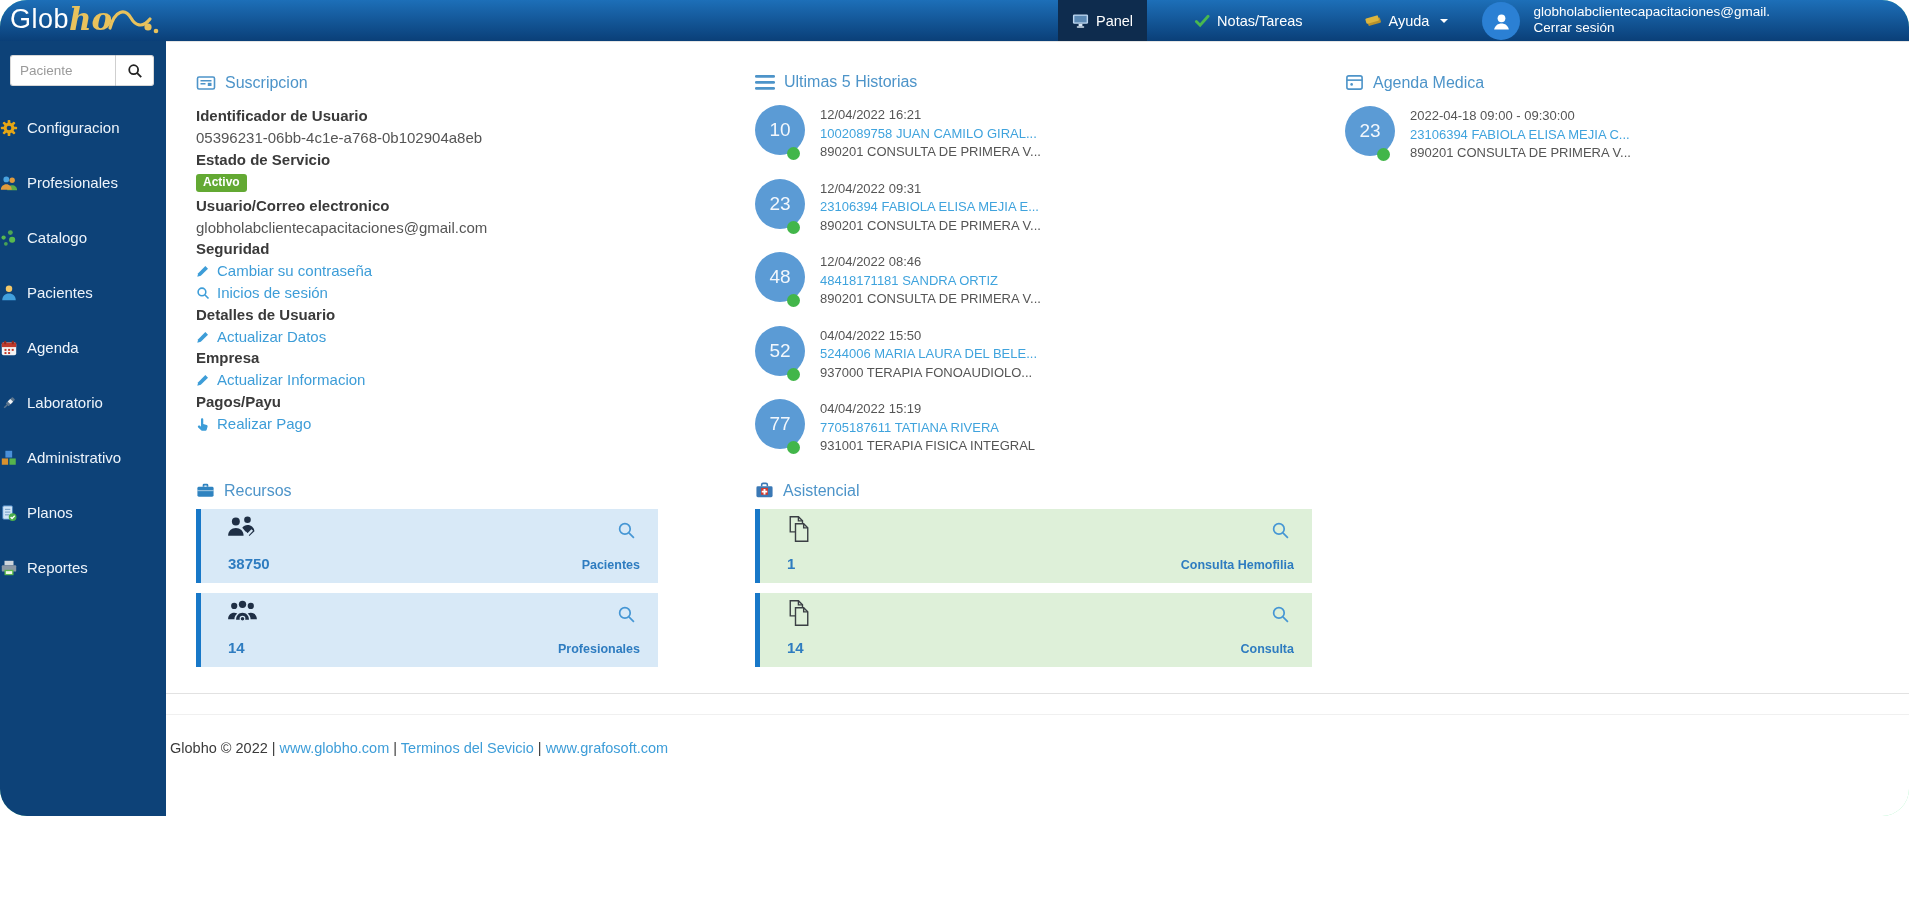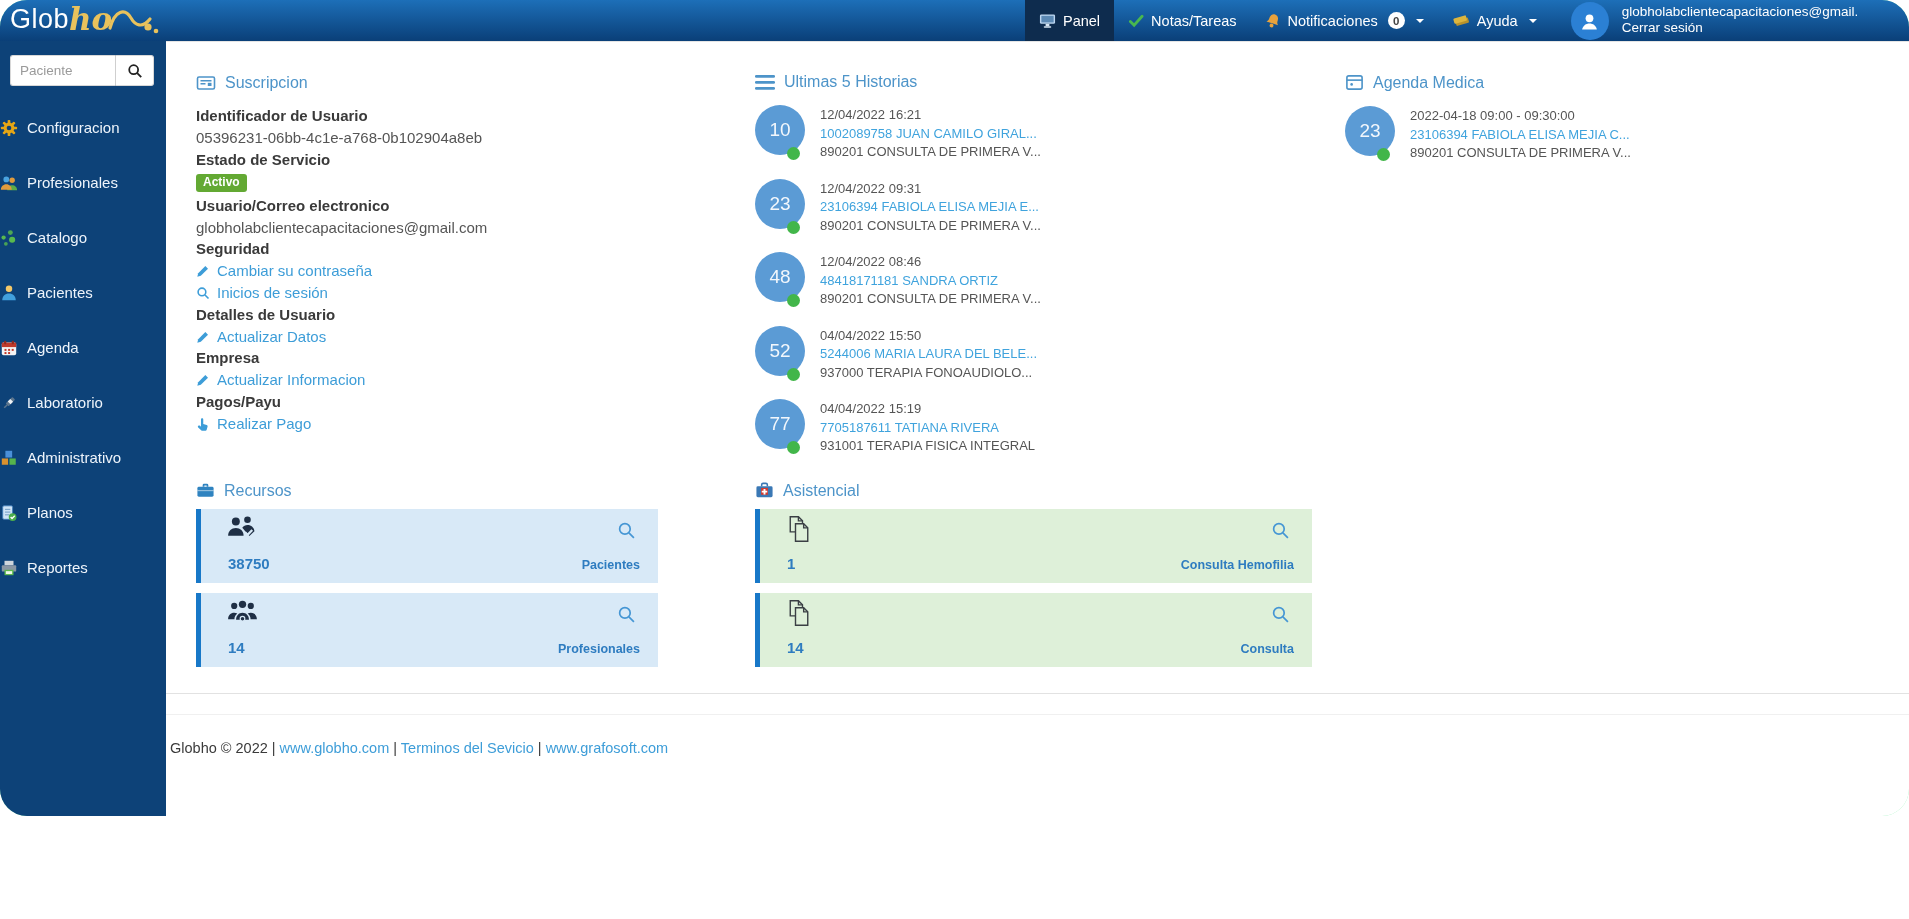--- a/index.html
+++ b/index.html
@@ -10,21 +10,21 @@
   
   .navbar { position:absolute; left:0; top:0; width:1909px; height:41px;
     background:linear-gradient(#1d6fb8, #0a3f78); z-index:6; }
   .logo { position:absolute; left:10px; top:0px; display:flex; align-items:flex-start; cursor:pointer; }
   .logo-a { color:#fff; font-size:27px; font-weight:400; line-height:38px; letter-spacing:0.5px; }
   .logo-b { font-family:"DejaVu Serif", serif; font-style:italic; font-weight:700; font-size:31px;
     color:#e9c25c; line-height:38px; margin-left:0px; }
   .logo-swoosh { margin-left:-4px; margin-top:6px; }
 
   .nav-items { position:absolute; left:1025px; top:0; height:41px; display:flex; align-items:stretch; white-space:nowrap; }
-  .nav-item { display:flex; align-items:center; gap:7px; padding:0 14px; color:#fff; font-size:14.5px; cursor:pointer; }
+  .nav-item { display:flex; align-items:center; gap:7px; padding:0 14px; color:#fff; font-size:14.5px; cursor:pointer;margin-left:33px; }
   .nav-item.active { background:#0e2c4e; }
   .nf-badge { background:#fff; color:#444; font-weight:700; font-size:11.5px; min-width:17px; height:17px;
     border-radius:9px; display:flex; align-items:center; justify-content:center; padding:0 3px; margin-left:3px; }
   .caret { width:0; height:0; border-left:4px solid transparent; border-right:4px solid transparent;
     border-top:4px solid #fff; margin-left:4px; }
   .nav-user { display:flex; align-items:flex-start; }
   .nav-avatar { width:38px; height:38px; border-radius:50%; background:#2b80d4; display:flex; align-items:center;
     justify-content:center; margin:2px 13px 0 20px; flex:none; cursor:pointer; }
   .user-text { padding-top:4px; color:#fff; font-size:13.5px; line-height:16px; }
   .user-text a { color:#fff; text-decoration:none; cursor:pointer; display:block; }
@@ -112,31 +112,20 @@
           </svg>
         <span>Panel</span>
       </a>
       <a class="nav-item">
         <svg width="16" height="15" viewBox="0 0 16 16">
             <path d="M2 9l4 4 8.5-9.5" stroke="#49b84f" stroke-width="3" fill="none" stroke-linecap="round"></path>
           </svg>
         <span>Notas/Tareas</span>
       </a>
       <a class="nav-item">
-        <svg width="16" height="16" viewBox="0 0 16 16">
-            <g transform="rotate(18 8 8)">
-              <path d="M8 1.2c2.7 0 4.3 2 4.3 4.8 0 2.8 1 3.7 1.8 4.4H1.9c.8-.7 1.8-1.6 1.8-4.4C3.7 3.2 5.3 1.2 8 1.2z" fill="#e8a23c"></path>
-              <circle cx="8" cy="12.8" r="1.9" fill="#e8a23c"></circle>
-            </g>
-          </svg>
-        <span>Notificaciones</span>
-        <span class="nf-badge">0</span>
-        <span class="caret"></span>
-      </a>
-      <a class="nav-item">
         <svg width="18" height="15" viewBox="0 0 18 15">
             <g transform="rotate(-16 9 7)">
               <rect x="3.2" y="6.2" width="13" height="5.5" rx="1" fill="#b8922c"></rect>
               <rect x="1.8" y="3.6" width="13" height="5.5" rx="1" fill="#dcb53e"></rect>
             </g>
           </svg>
         <span>Ayuda</span>
         <span class="caret"></span>
       </a>
       <div class="nav-user">

